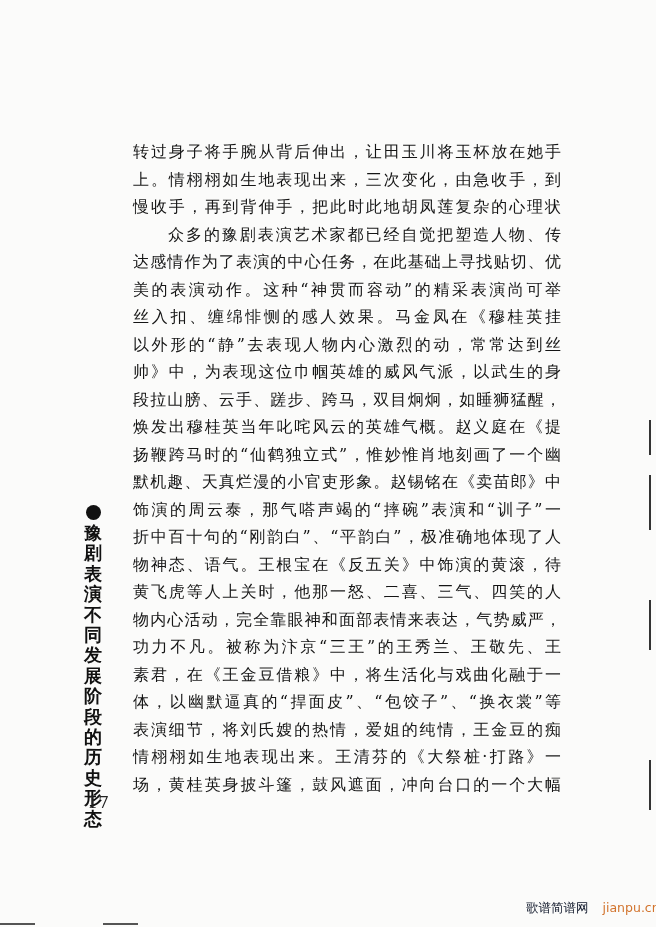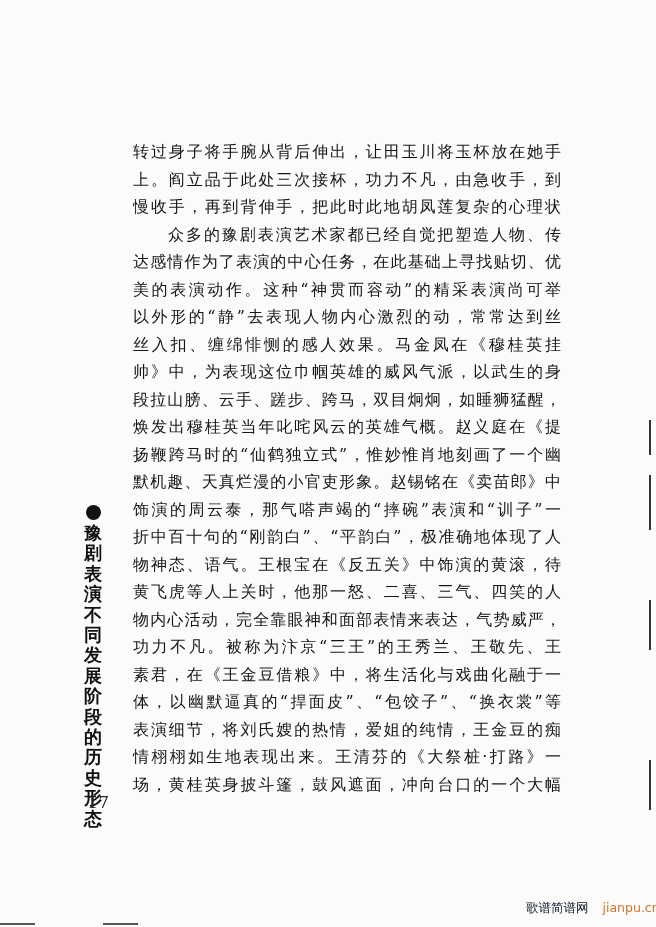--- a/index.html
+++ b/index.html
@@ -46,29 +46,29 @@
     position: absolute; right: 5px; width: 2px; background: #333;
   }
   .bottom-rule { position: absolute; height: 1.5px; background: #555; top: 923px; }
 </style>
 </head>
 <body>
 
 <div class="page-body">
   <div>
     <span class="line">转过身子将手腕从背后伸出，让田玉川将玉杯放在她手</span>
-    <span class="line">上。阎立品于此处三次接杯，功力不凡，由急收手，到</span>
+    <span class="line">上。情栩栩如生地表现出来，三次变化，由急收手，到</span>
     <span class="line">慢收手，再到背伸手，把此时此地胡凤莲复杂的心理状</span>
   </div>
   <div>
     <span class="line indent">众多的豫剧表演艺术家都已经自觉把塑造人物、传</span>
     <span class="line">达感情作为了表演的中心任务，在此基础上寻找贴切、优</span>
     <span class="line">美的表演动作。这种“神贯而容动”的精采表演尚可举</span>
+    <span class="line">丝入扣、缠绵悱恻的感人效果。马金凤在《穆桂英挂</span>
     <span class="line">以外形的“静”去表现人物内心激烈的动，常常达到丝</span>
-    <span class="line">丝入扣、缠绵悱恻的感人效果。马金凤在《穆桂英挂</span>
     <span class="line">帅》中，为表现这位巾帼英雄的威风气派，以武生的身</span>
     <span class="line">段拉山膀、云手、蹉步、跨马，双目炯炯，如睡狮猛醒，</span>
     <span class="line">焕发出穆桂英当年叱咤风云的英雄气概。赵义庭在《提</span>
     <span class="line">扬鞭跨马时的“仙鹤独立式”，惟妙惟肖地刻画了一个幽</span>
     <span class="line">默机趣、天真烂漫的小官吏形象。赵锡铭在《卖苗郎》中</span>
     <span class="line">饰演的周云泰，那气嗒声竭的“摔碗”表演和“训子”一</span>
     <span class="line">折中百十句的“刚韵白”、“平韵白”，极准确地体现了人</span>
     <span class="line">物神态、语气。王根宝在《反五关》中饰演的黄滚，待</span>
     <span class="line">黄飞虎等人上关时，他那一怒、二喜、三气、四笑的人</span>
     <span class="line">物内心活动，完全靠眼神和面部表情来表达，气势威严，</span>

